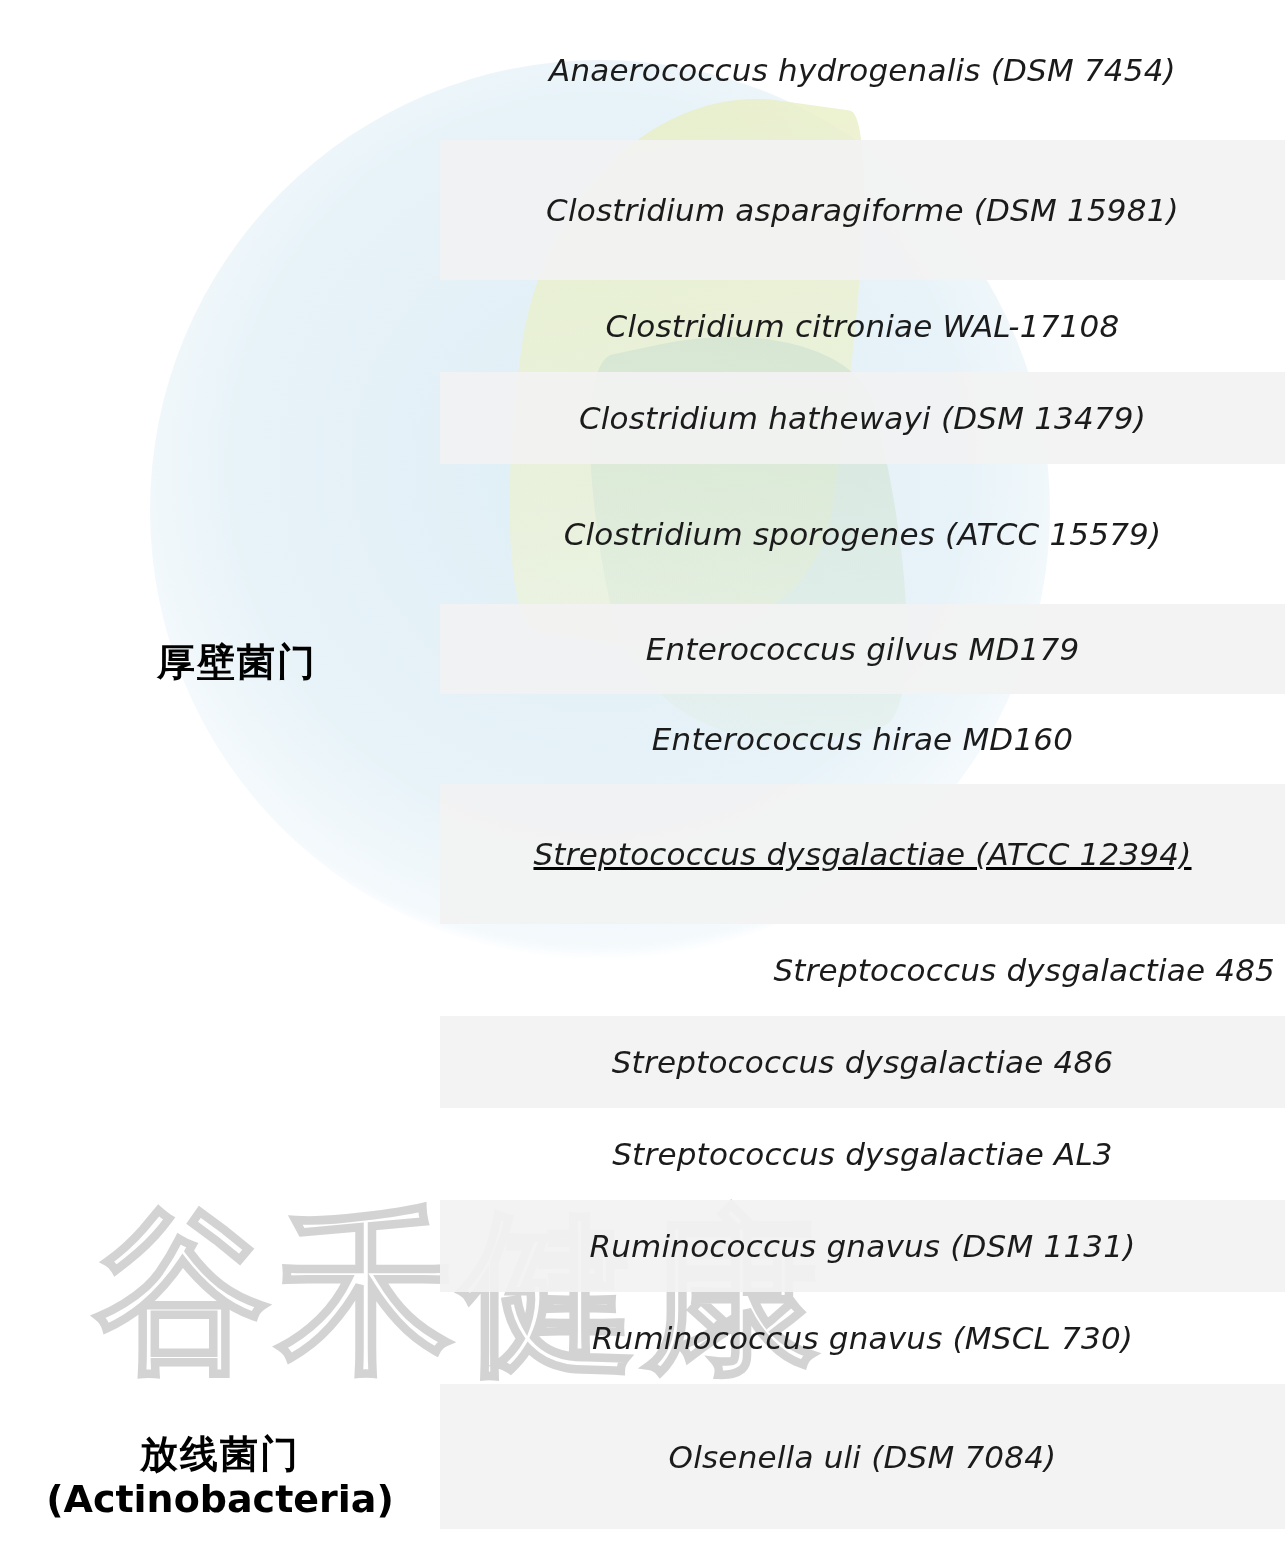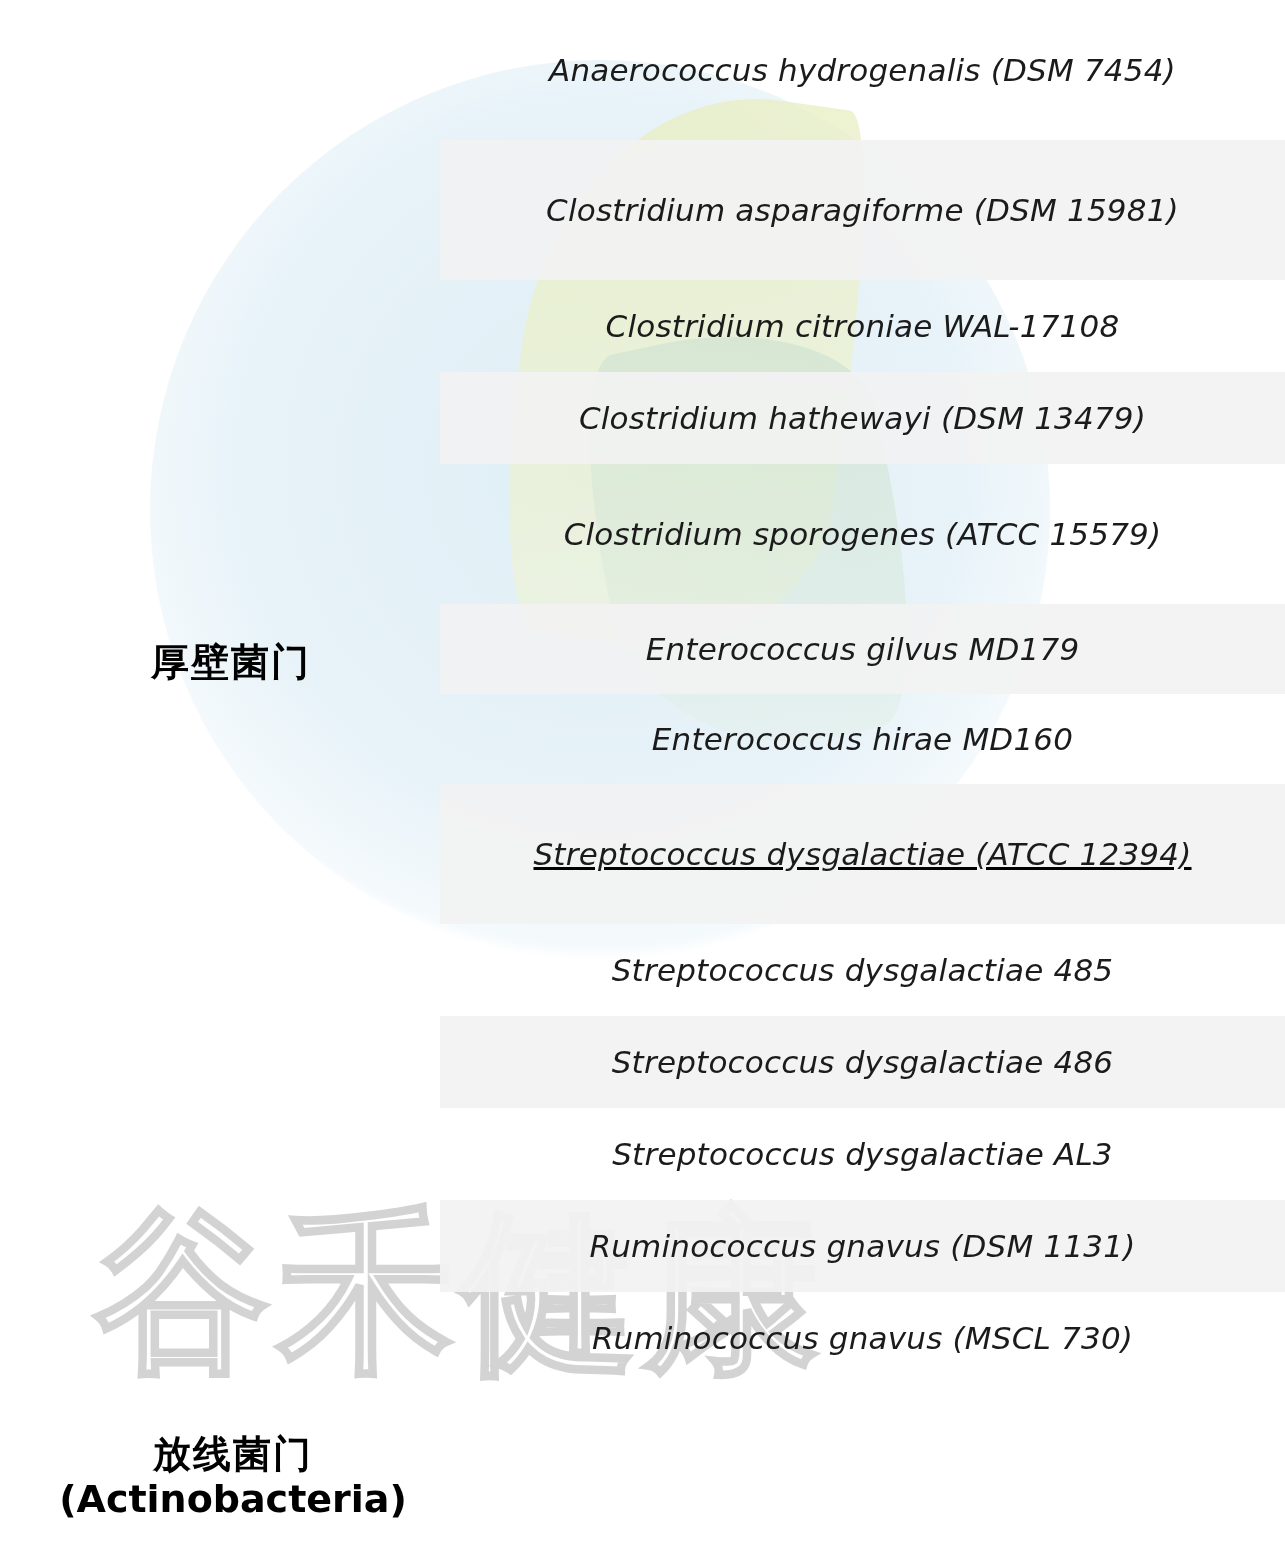--- a/index.html
+++ b/index.html
@@ -106,29 +106,28 @@
     text-align: center;
     font-family: "DejaVu Sans", sans-serif;
     font-weight: 700;
     color: #000000;
     line-height: 1.18;
   }
   .phylum .cn { font-size: 38px; display: block; letter-spacing: 2px; }
   .phylum .en { font-size: 38px; display: block; }
 
   #phylum-firmicutes {
-    left: 16px;
+    left: 22px;
     top: 640px;
     width: 430px;
   }
   #phylum-actinobacteria {
     left: 0px;
     top: 1432px;
     width: 440px;
-    padding-left: 13px;
   }
 </style>
 </head>
 <body>
 
 <div id="page">
 
   <div class="wm-layer">
     <div class="wm-circle"></div>
     <div class="wm-leaf"></div>
@@ -156,34 +155,37 @@
         </div>
         <div class="row shaded" style="height: 90px;">
           <span class="row-label">Enterococcus gilvus MD179</span>
         </div>
         <div class="row plain" style="height: 90px;">
           <span class="row-label">Enterococcus hirae MD160</span>
         </div>
         <div class="row shaded" style="height: 140px; text-decoration: underline;">
           <span class="row-label">Streptococcus dysgalactiae (ATCC 12394)</span>
         </div>
-        <div class="row plain" style="height: 92px;">
+        <div class="row plain" style="height: 92px; justify-content: flex-end;">
           <span class="row-label">Streptococcus dysgalactiae 485</span>
         </div>
         <div class="row shaded" style="height: 92px;">
           <span class="row-label">Streptococcus dysgalactiae 486</span>
         </div>
         <div class="row plain" style="height: 92px;">
           <span class="row-label">Streptococcus dysgalactiae AL3</span>
         </div>
         <div class="row shaded" style="height: 92px;">
           <span class="row-label">Ruminococcus gnavus (DSM 1131)</span>
         </div>
         <div class="row plain" style="height: 92px;">
           <span class="row-label">Ruminococcus gnavus (MSCL 730)</span>
+        </div>
+        <div class="row shaded" style="height: 145px;">
+          <span class="row-label">Olsenella uli (DSM 7084)</span>
         </div>
       </div>
 
     <div class="phylum" id="phylum-firmicutes">
       <span class="cn">厚壁菌门</span>
     </div>
 
     <div class="phylum" id="phylum-actinobacteria">
       <span class="cn">放线菌门</span>
       <span class="en">(Actinobacteria)</span>

